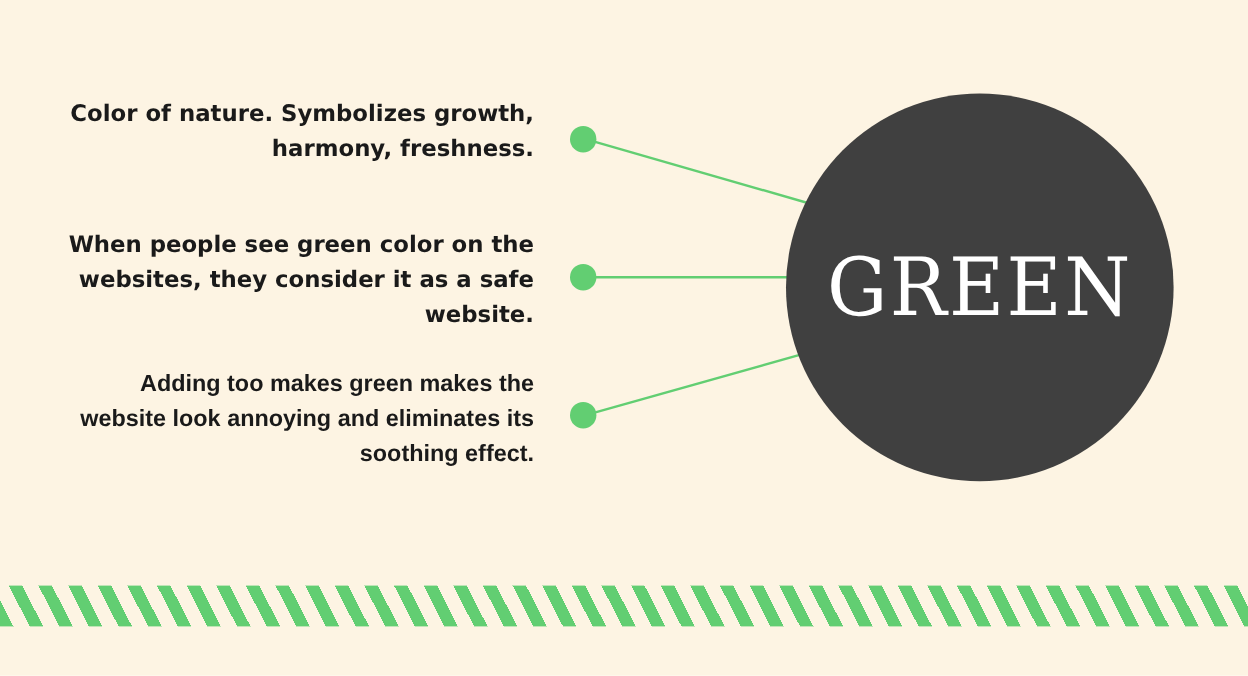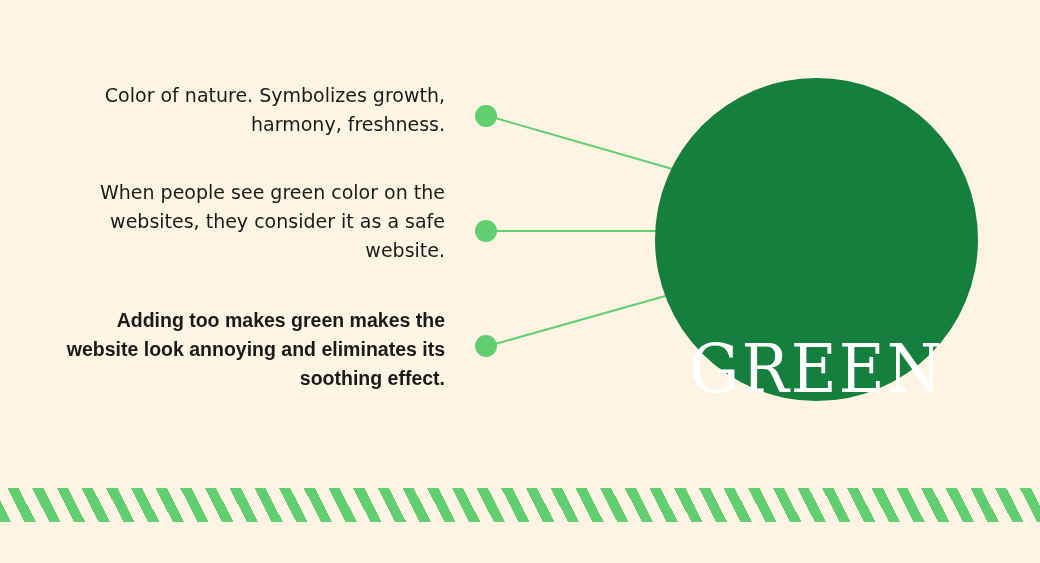--- a/index.html
+++ b/index.html
@@ -31,23 +31,23 @@
   }
 
   
   .main-circle {
     position: absolute;
     left: 655px;
     top: 78px;
     width: 323px;
     height: 323px;
     border-radius: 50%;
-    background: #15803d;
+    background: #404040;
     display: flex;
-    align-items: flex-end;
+    align-items: center;
     justify-content: center;
   }
   .main-circle-label {
     color: #ffffff;
     font-family: "DejaVu Serif", "Liberation Serif", serif;
     font-size: 63px;
     font-weight: 400;
     letter-spacing: 2px;
     line-height: 1;
     text-transform: uppercase;
@@ -62,29 +62,29 @@
     top: 0;
     width: 405px;
   }
   .fact {
     position: absolute;
     width: 405px;
     text-align: right;
     color: #1a1a1a;
     font-size: 19.5px;
     line-height: 29px;
-    font-weight: 400;
+    font-weight: 700;
   }
   .fact-0 {
     top: 81px;
     font-family: "DejaVu Sans", sans-serif;
     font-size: 19px;
   }
   .fact-1 {
-    top: 178px;
+    top: 190px;
     font-family: "DejaVu Sans", sans-serif;
     font-size: 19px;
   }
   .fact-2 {
     top: 306px;
     font-family: "Liberation Sans", sans-serif;
     font-size: 19.5px;
     font-weight: 700;
   }
 

